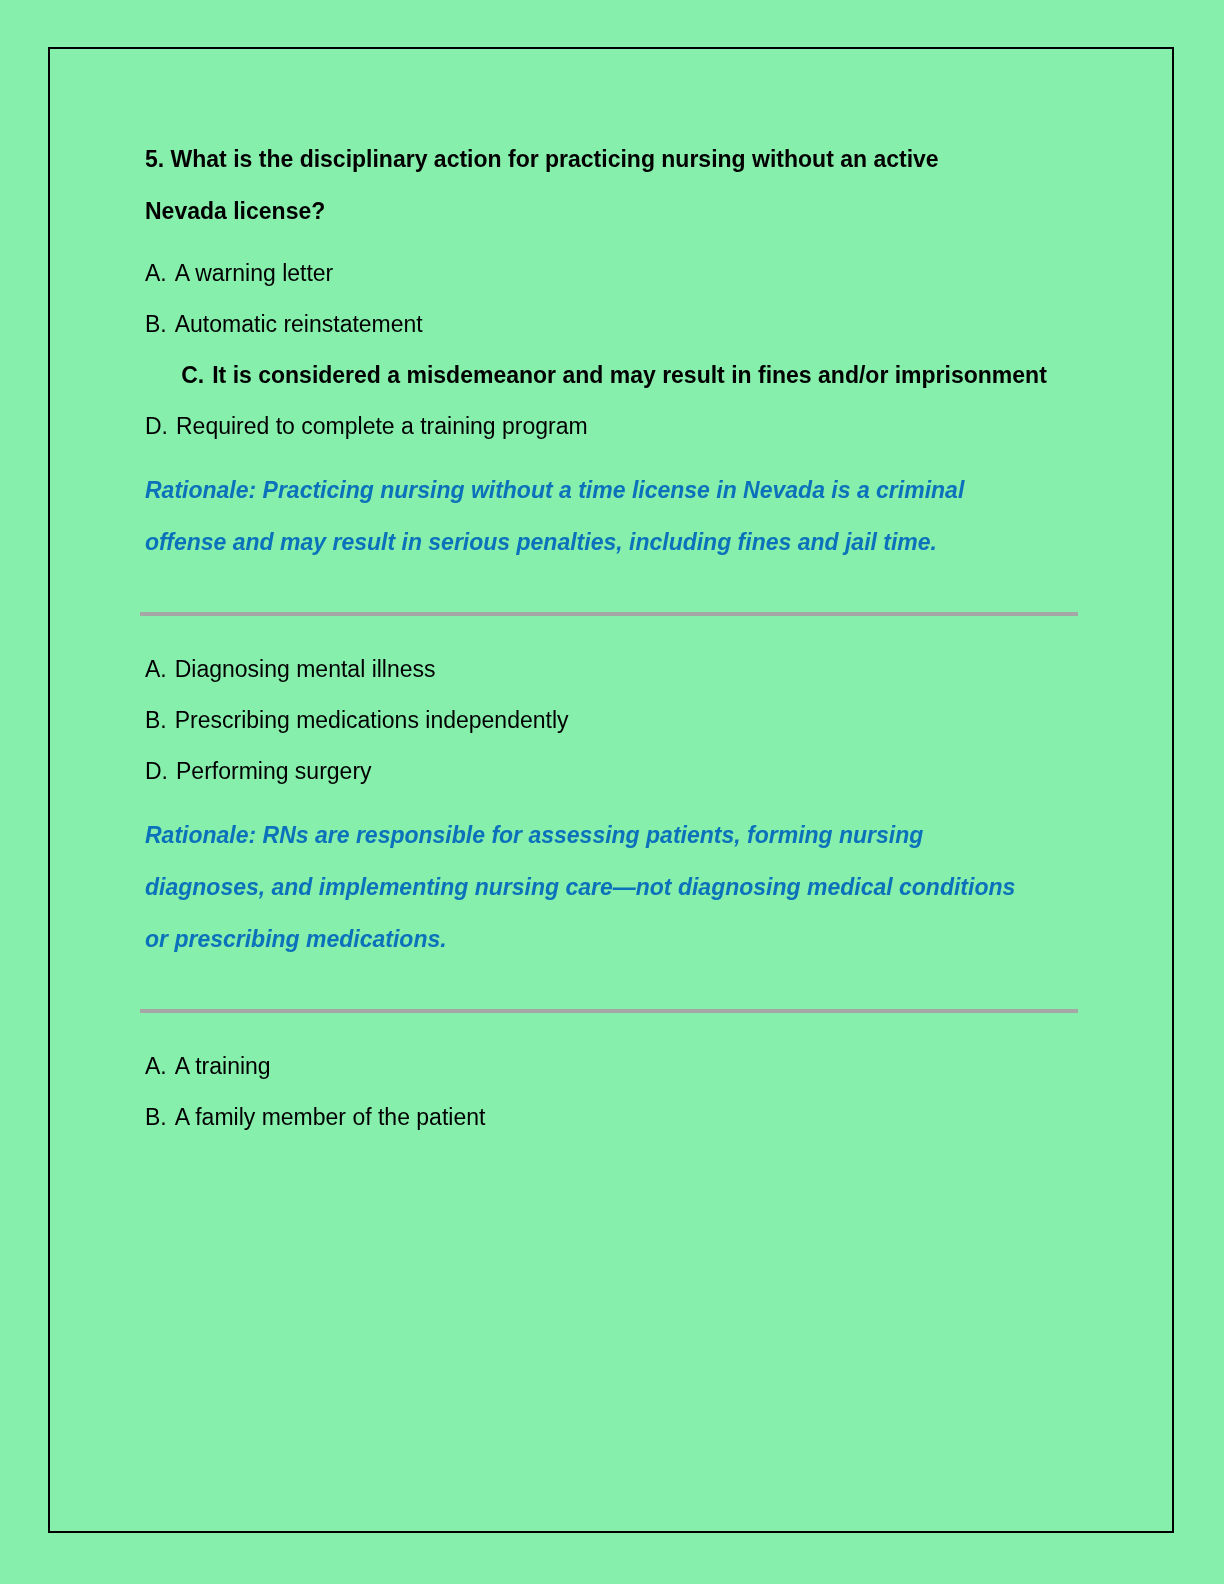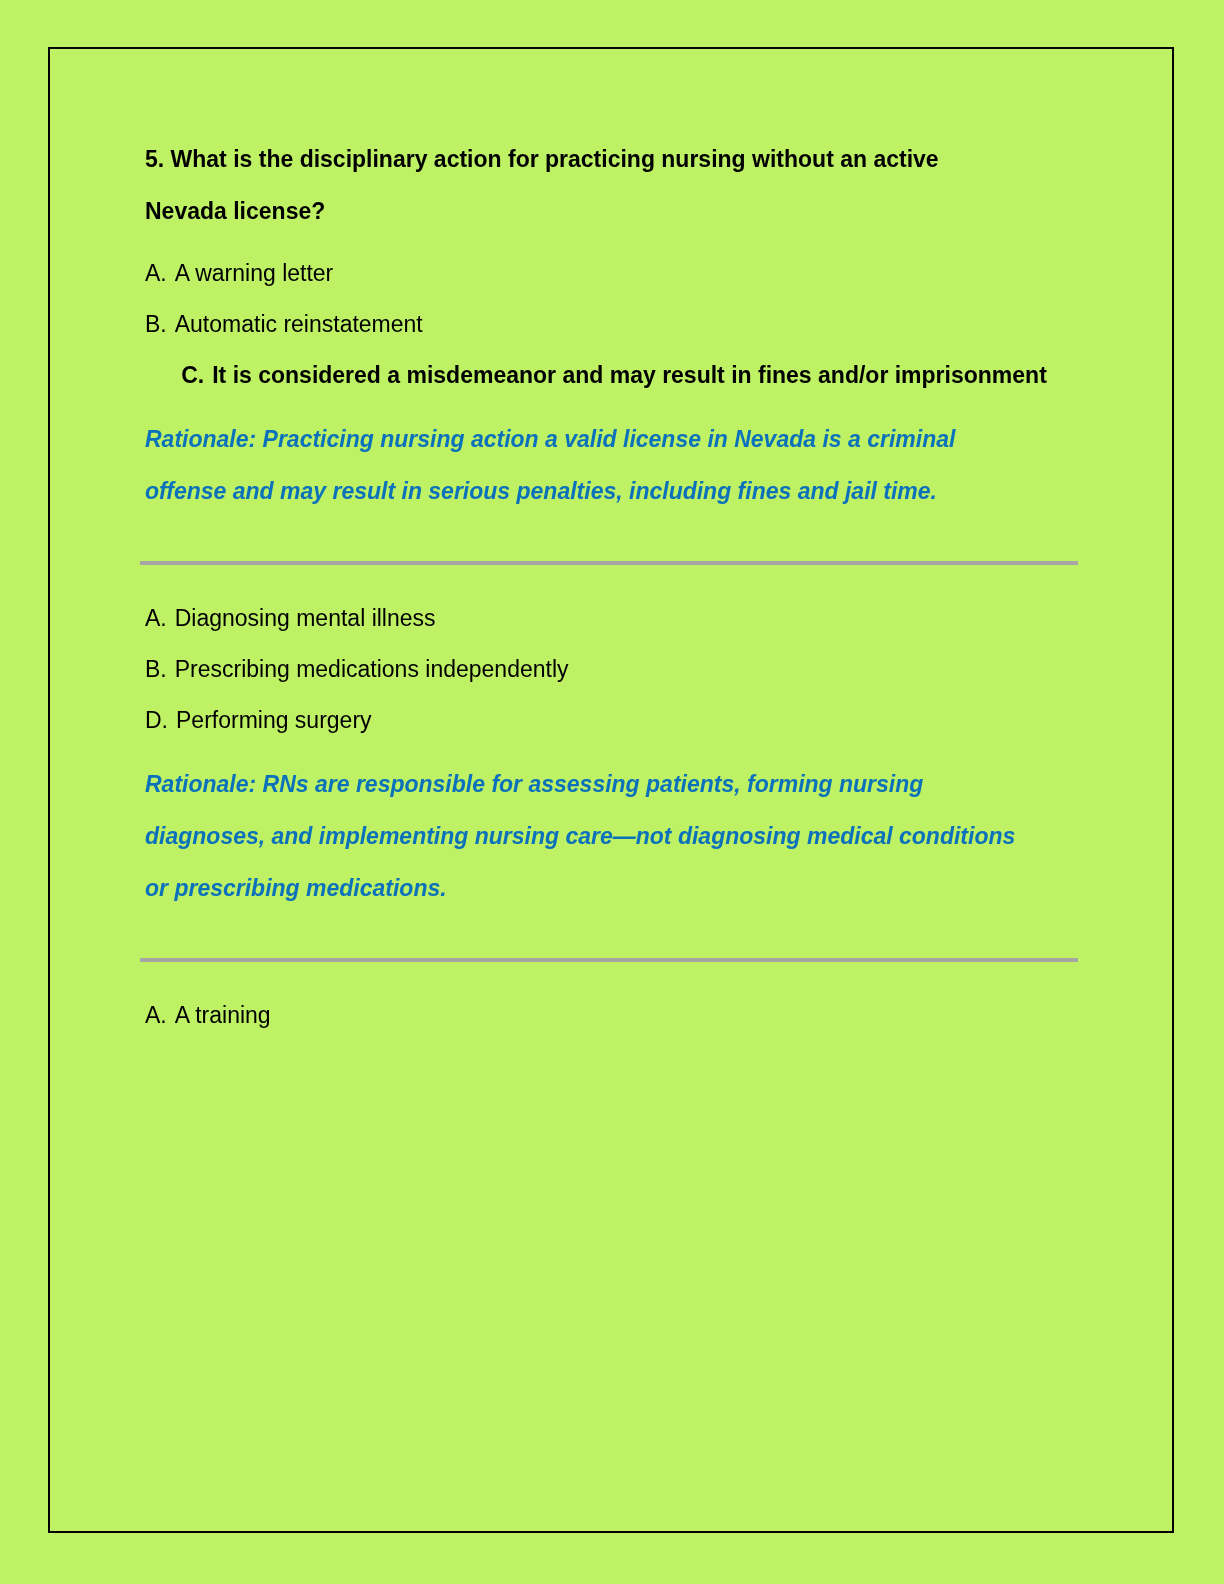--- a/index.html
+++ b/index.html
@@ -4,21 +4,21 @@
 <style>
   html, body { margin: 0; padding: 0; background: #ffffff; }
   :root {
     --accent: #0C71BB;
     --divider: #A6A6A6;
   }
   .page {
     position: relative;
     width: 1224px;
     height: 1584px;
-    background: #bef264;
+    background: #86efac;
     font-family: "Liberation Sans", sans-serif;
     color: #000000;
     overflow: hidden;
   }
   .border-frame {
     position: absolute;
     left: 48px;
     top: 47px;
     width: 1126px;
     height: 1486px;
@@ -67,23 +67,26 @@
       <div class="options">
         <div class="option">
           <span class="opt-label">A.</span><span>A warning letter</span>
         </div>
         <div class="option">
           <span class="opt-label">B.</span><span>Automatic reinstatement</span>
         </div>
         <div class="option bold">
           <span class="opt-label">C.</span><span>It is considered a misdemeanor and may result in fines and/or imprisonment</span>
         </div>
+        <div class="option">
+          <span class="opt-label">D.</span><span>Required to complete a training program</span>
+        </div>
       </div>
       <div class="rationale">
-        <div class="line">Rationale: Practicing nursing action a valid license in Nevada is a criminal</div>
+        <div class="line">Rationale: Practicing nursing without a time license in Nevada is a criminal</div>
         <div class="line">offense and may result in serious penalties, including fines and jail time.</div>
       </div>
     </div>
 
     <hr class="divider">
 
     <div>
       <div class="options">
         <div class="option">
           <span class="opt-label">A.</span><span>Diagnosing mental illness</span>
@@ -102,17 +105,20 @@
       </div>
     </div>
 
     <hr class="divider">
 
     <div>
       <div class="options">
         <div class="option">
           <span class="opt-label">A.</span><span>A training</span>
         </div>
+        <div class="option">
+          <span class="opt-label">B.</span><span>A family member of the patient</span>
+        </div>
       </div>
     </div>
 
   </div>
 </div>
 
 </body></html>

